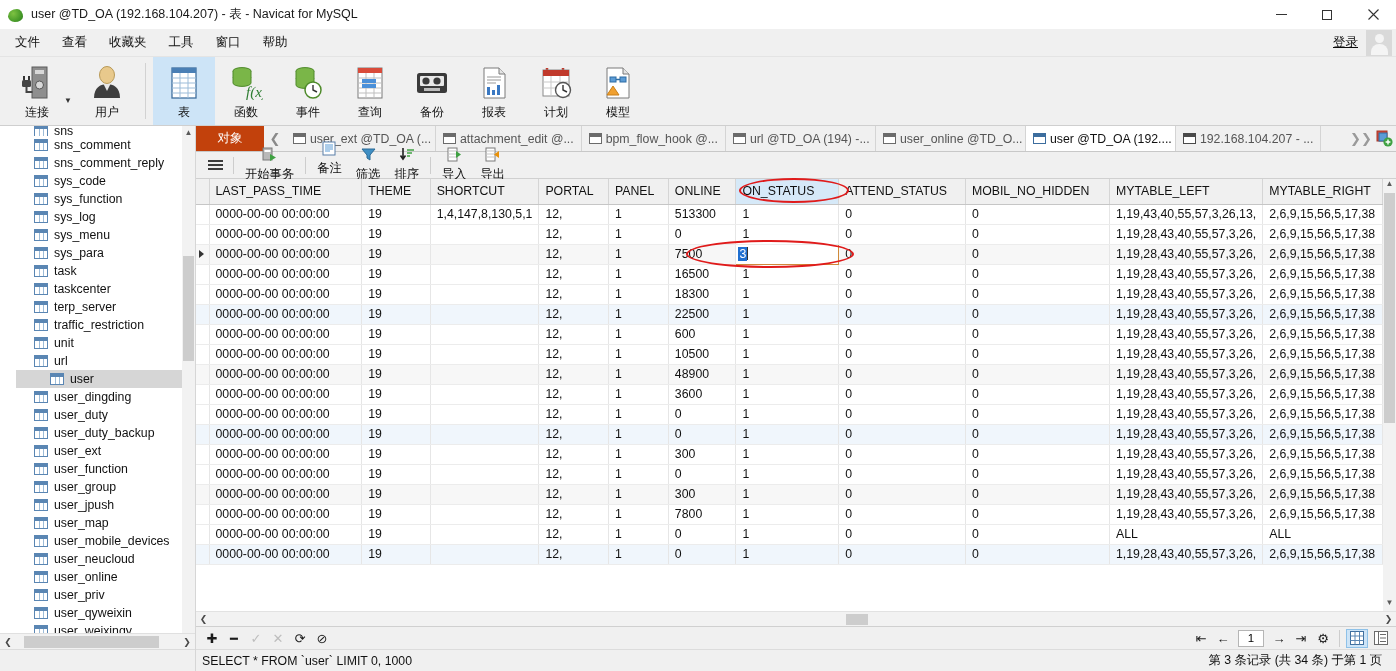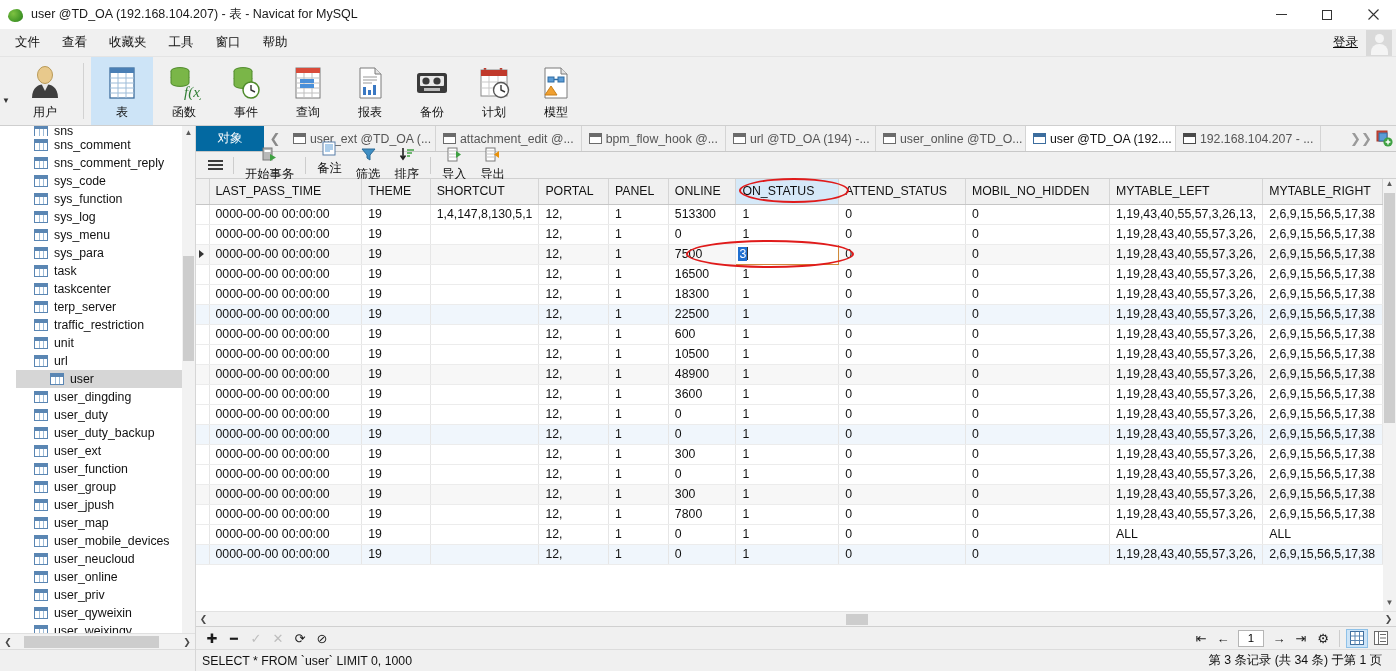--- a/index.html
+++ b/index.html
@@ -122,21 +122,21 @@
 
   
   .main { flex: 1; display: flex; flex-direction: column; min-width: 0; min-height: 0; }
 
   
   .tabstrip {
     height: 26px; background: #f0f0f0; display: flex; align-items: stretch;
     border-bottom: 1px solid #c8c8c8;
   }
   .obj-tab {
-    width: 68px; background: #0369a1; color: #fff; display: flex; align-items: center;
+    width: 68px; background: #c2410c; color: #fff; display: flex; align-items: center;
     justify-content: center; font-size: 12.5px;
   }
   .tab-nav {
     width: 22px; display: flex; align-items: center; justify-content: center;
     color: #8a8a8a; font-size: 13px; background: #f0f0f0;
   }
   .tabs-wrap { display: flex; align-items: stretch; flex: 1; min-width: 0; overflow: hidden; }
   .tab {
     display: flex; align-items: center; gap: 4px; padding: 0 7px; font-size: 12.3px;
     color: #555; border-right: 1px solid #d4d4d4; background: #f0f0f0;
@@ -270,20 +270,33 @@
     <div class="menu-item">窗口</div>
     <div class="menu-item">帮助</div>
     <div class="menu-right">
       <span class="login-link">登录</span>
       <div class="avatar-mini"></div>
     </div>
   </div>
 
   <div class="ribbon">
 
+    <div class="rb">
+      <div class="ic">
+        <svg width="34" height="36" viewBox="0 0 34 36">
+          <rect x="12" y="2" width="15" height="31" fill="#8e8e8e" stroke="#5a5a5a"></rect>
+          <rect x="15" y="5" width="9" height="4" fill="#d8d8d8"></rect>
+          <circle cx="19.5" cy="20" r="4" fill="#d8d8d8" stroke="#555"></circle>
+          <path d="M4 11 v4 M9 11 v4" stroke="#333" stroke-width="2"></path>
+          <rect x="2" y="15" width="9" height="7" rx="1.5" fill="#444"></rect>
+          <path d="M6.5 22 v5 h6" stroke="#444" stroke-width="2" fill="none"></path>
+        </svg>
+      </div>
+      <div class="lb">连接</div>
+    </div>
     <div class="rb-caret">▼</div>
 
     <div class="rb">
       <div class="ic">
         <svg width="34" height="36" viewBox="0 0 34 36">
           <ellipse cx="17" cy="10" rx="7.5" ry="8.5" fill="#e8c98c" stroke="#b99a58"></ellipse>
           <path d="M4 33 C4 22 11 19 17 19 C23 19 30 22 30 33 Z" fill="#3f3f3f"></path>
           <path d="M13.5 19 L17 26 L20.5 19" fill="#e8e8e8"></path>
         </svg>
       </div>
@@ -333,47 +346,47 @@
       <div class="ic">
         <svg width="32" height="34" viewBox="0 0 32 34">
           <rect x="4" y="2" width="24" height="30" fill="#fff" stroke="#7a7a7a"></rect>
           <rect x="4" y="2" width="24" height="5" fill="#d94b3a"></rect>
           <path d="M4 12 h24 M4 17 h24 M4 22 h24 M4 27 h24 M12 7 v25 M20 7 v25" stroke="#bfbfbf"></path>
           <rect x="8" y="13" width="14" height="4" fill="#4a90d9"></rect>
           <rect x="8" y="18" width="14" height="4" fill="#4a90d9"></rect>
         </svg>
       </div>
       <div class="lb">查询</div>
+    </div>
+
+    <div class="rb">
+      <div class="ic">
+        <svg width="34" height="34" viewBox="0 0 34 34">
+          <rect x="2" y="7" width="30" height="20" rx="2.5" fill="#3a3a3a"></rect>
+          <rect x="5" y="10" width="24" height="10" rx="1" fill="#e8e8e8"></rect>
+          <circle cx="11" cy="15" r="3.6" fill="#3a3a3a"></circle>
+          <circle cx="22" cy="15" r="3.6" fill="#3a3a3a"></circle>
+          <rect x="9" y="22" width="16" height="3" fill="#bdbdbd"></rect>
+        </svg>
+      </div>
+      <div class="lb">备份</div>
     </div>
 
     <div class="rb">
       <div class="ic">
         <svg width="32" height="34" viewBox="0 0 32 34">
           <path d="M6 2 h15 l6 6 v24 H6 Z" fill="#fff" stroke="#7a7a7a"></path>
           <path d="M21 2 v6 h6" fill="#e4e4e4" stroke="#7a7a7a"></path>
           <path d="M9 11 h14 M9 14 h14 M9 17 h9" stroke="#999"></path>
           <rect x="9" y="21" width="3" height="8" fill="#3a78c2"></rect>
           <rect x="14" y="24" width="3" height="5" fill="#3a78c2"></rect>
           <rect x="19" y="19" width="3" height="10" fill="#3a78c2"></rect>
         </svg>
       </div>
       <div class="lb">报表</div>
-    </div>
-
-    <div class="rb">
-      <div class="ic">
-        <svg width="34" height="34" viewBox="0 0 34 34">
-          <rect x="2" y="7" width="30" height="20" rx="2.5" fill="#3a3a3a"></rect>
-          <rect x="5" y="10" width="24" height="10" rx="1" fill="#e8e8e8"></rect>
-          <circle cx="11" cy="15" r="3.6" fill="#3a3a3a"></circle>
-          <circle cx="22" cy="15" r="3.6" fill="#3a3a3a"></circle>
-          <rect x="9" y="22" width="16" height="3" fill="#bdbdbd"></rect>
-        </svg>
-      </div>
-      <div class="lb">备份</div>
     </div>
 
     <div class="rb">
       <div class="ic">
         <svg width="32" height="34" viewBox="0 0 32 34">
           <path d="M7 4 v-2 M23 4 v-2" stroke="#c0392b" stroke-width="2.5"></path>
           <rect x="3" y="4" width="26" height="26" fill="#fff" stroke="#8a8a8a"></rect>
           <rect x="3" y="4" width="26" height="6" fill="#c0392b"></rect>
           <path d="M3 16 h26 M3 22 h26 M11 10 v20 M20 10 v20" stroke="#c9c9c9"></path>
           <circle cx="23" cy="24" r="7.5" fill="#fff" stroke="#555" stroke-width="1.4"></circle>

